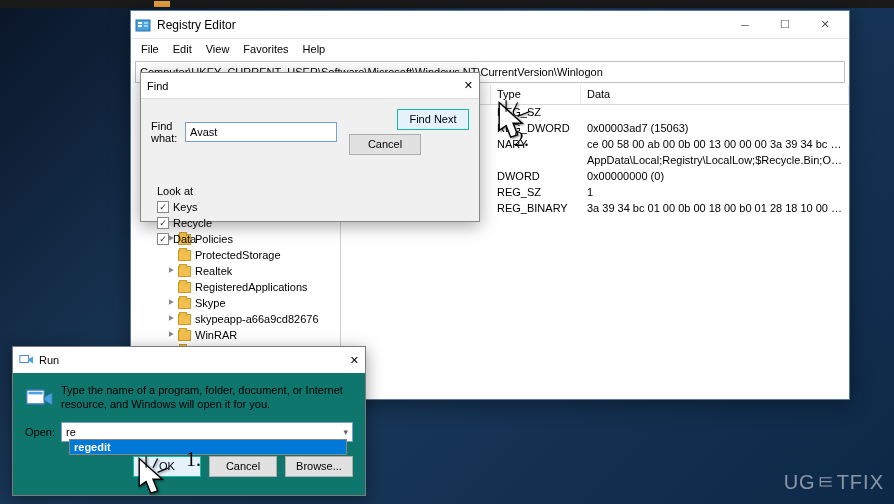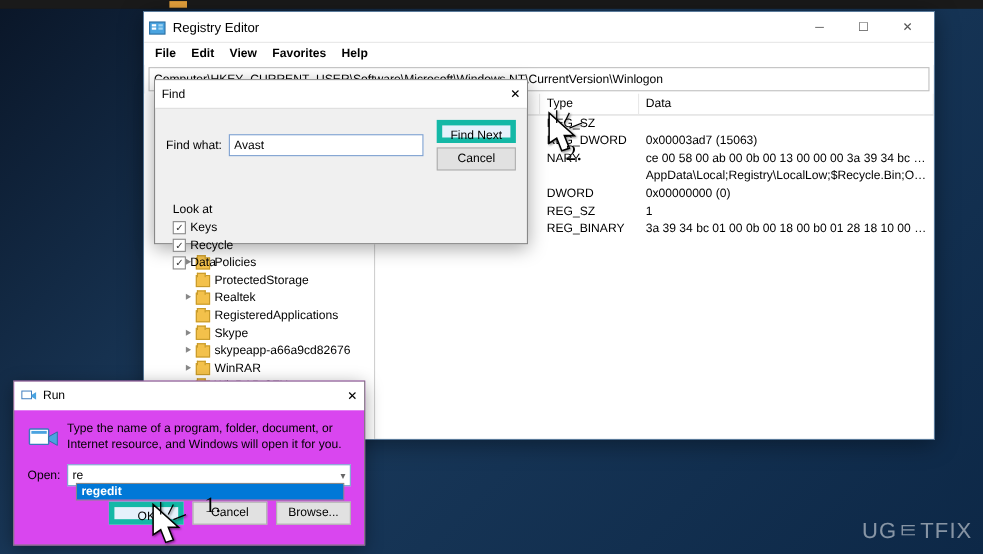--- a/index.html
+++ b/index.html
@@ -11,21 +11,21 @@
 
 
 .regedit-window { position: absolute; left: 130px; top: 10px; width: 720px; height: 390px; background: #fff; border: 1px solid #5a7a9a; box-shadow: 0 4px 20px rgba(0,0,0,0.4); }
 .titlebar { height: 28px; background: #fff; display: flex; align-items: center; padding: 0 4px; border-bottom: 1px solid #e5e5e5; }
 .titlebar .app-icon { width: 16px; height: 16px; margin-right: 6px; }
 .titlebar .title { flex: 1; font-size: 12px; }
 .titlebar .winbtns { display: flex; }
 .titlebar .winbtn { width: 40px; height: 28px; display:flex; align-items:center; justify-content:center; color:#555; }
 
 .menubar { height: 20px; display: flex; gap: 2px; padding: 0 4px; font-size: 11px; align-items:center; background:#fff; }
-.menubar span { padding: 2px 6px; font-weight: bold; }
+.menubar span { padding: 2px 6px; }
 
 .addressbar { height: 22px; border: 1px solid #c0c0c0; margin: 2px 4px; padding: 2px 4px; font-size: 11px; background:#fff; display:flex; align-items:center; }
 
 .regedit-body { display: flex; height: calc(100% - 74px); }
 .tree-pane { width: 210px; border-right: 1px solid #d0d0d0; overflow: hidden; padding-top: 2px; background:#fff; position:relative; }
 .tree-item { display: flex; align-items:center; height: 16px; font-size: 11px; white-space:nowrap; }
 .tree-item.selected .label { background:#cce8ff; border:1px dotted #7aa7c7; padding:0 1px; }
 .folder-ico { width:13px; height:11px; background:#f3c14b; border:1px solid #c79a2a; margin-right:4px; position:relative; }
 .folder-ico::before { content:""; position:absolute; top:-3px; left:0; width:6px; height:3px; background:#f3c14b; border:1px solid #c79a2a; border-bottom:none; }
 .expander { width:12px; text-align:center; color:#888; font-size:10px; margin-right:1px; }
@@ -38,28 +38,28 @@
 .list-row > div { padding:1px 6px; white-space:nowrap; overflow:hidden; text-overflow:ellipsis; }
 
 
 .find-dialog { position:absolute; left:140px; top:72px; width:340px; height:150px; background:#f0f0f0; border:1px solid #888; box-shadow:0 4px 16px rgba(0,0,0,0.35); }
 .find-dialog .dlg-title { height:26px; background:#fff; display:flex; align-items:center; padding:0 6px; font-size:12px; border-bottom:1px solid #ddd; }
 .find-dialog .dlg-title .sp { flex:1; }
 .find-dialog .dlg-body { padding:10px 10px; }
 .find-row { display:flex; align-items:center; gap:6px; }
 .find-input { flex:1; height:20px; border:1px solid #7a9ecf; padding:0 4px; background:#fff; font-size:11px; }
 .dlg-btn { width:72px; height:21px; background:#e1e1e1; border:1px solid #adadad; font-size:11px; text-align:center; line-height:19px; }
-.dlg-btn.primary { border:5px solid #14b8a6; background:#e5f1fb; }
+.dlg-btn.primary { border:1px solid #14b8a6; background:#e5f1fb;margin-left:48px; }
 .fieldset { margin-top:8px; padding:4px 6px 6px; position:relative; }
 .fieldset .legend { font-size:11px; margin-bottom:2px;margin-top:48px; }
 .chk { display:flex; align-items:center; gap:4px; font-size:11px; height:16px; }
 .chkbox { width:12px; height:12px; border:1px solid #888; background:#fff; display:flex; align-items:center; justify-content:center; font-size:9px; color:#333; }
 
 
-.run-dialog { position:absolute; left:12px; top:346px; width:320px; height:150px; background:#d946ef; border:1px solid #7a7a7a; box-shadow:0 4px 16px rgba(0,0,0,0.4); }
+.run-dialog { position:absolute; left:12px; top:346px; width:354px; height:150px; background:#0f766e; border:1px solid #7a7a7a; box-shadow:0 4px 16px rgba(0,0,0,0.4); }
 .run-title { height:26px; background:#fff; display:flex; align-items:center; padding:0 6px; font-size:12px; }
 .run-title .sp { flex:1; }
 .run-body { padding:10px 12px 8px; }
 .run-desc { display:flex; gap:8px; font-size:11px; line-height:1.3; margin-bottom:10px; }
 .run-icon { width:28px; height:28px; flex-shrink:0; }
 .run-open-row { display:flex; align-items:center; gap:6px; }
 .run-combo { flex:1; height:20px; border:1px solid #7a9ecf; background:#fff; display:flex; align-items:center; padding:0 4px; position:relative; }
 .run-combo .caret { position:absolute; right:4px; color:#666; font-size:9px; }
 .run-dropdown { position:absolute; left:56px; right:18px; top:92px; background:#fff; border:1px solid #888; }
 .run-dropdown .opt { background:#0078d7; color:#fff; padding:1px 4px; font-size:11px;font-weight:bold; }

